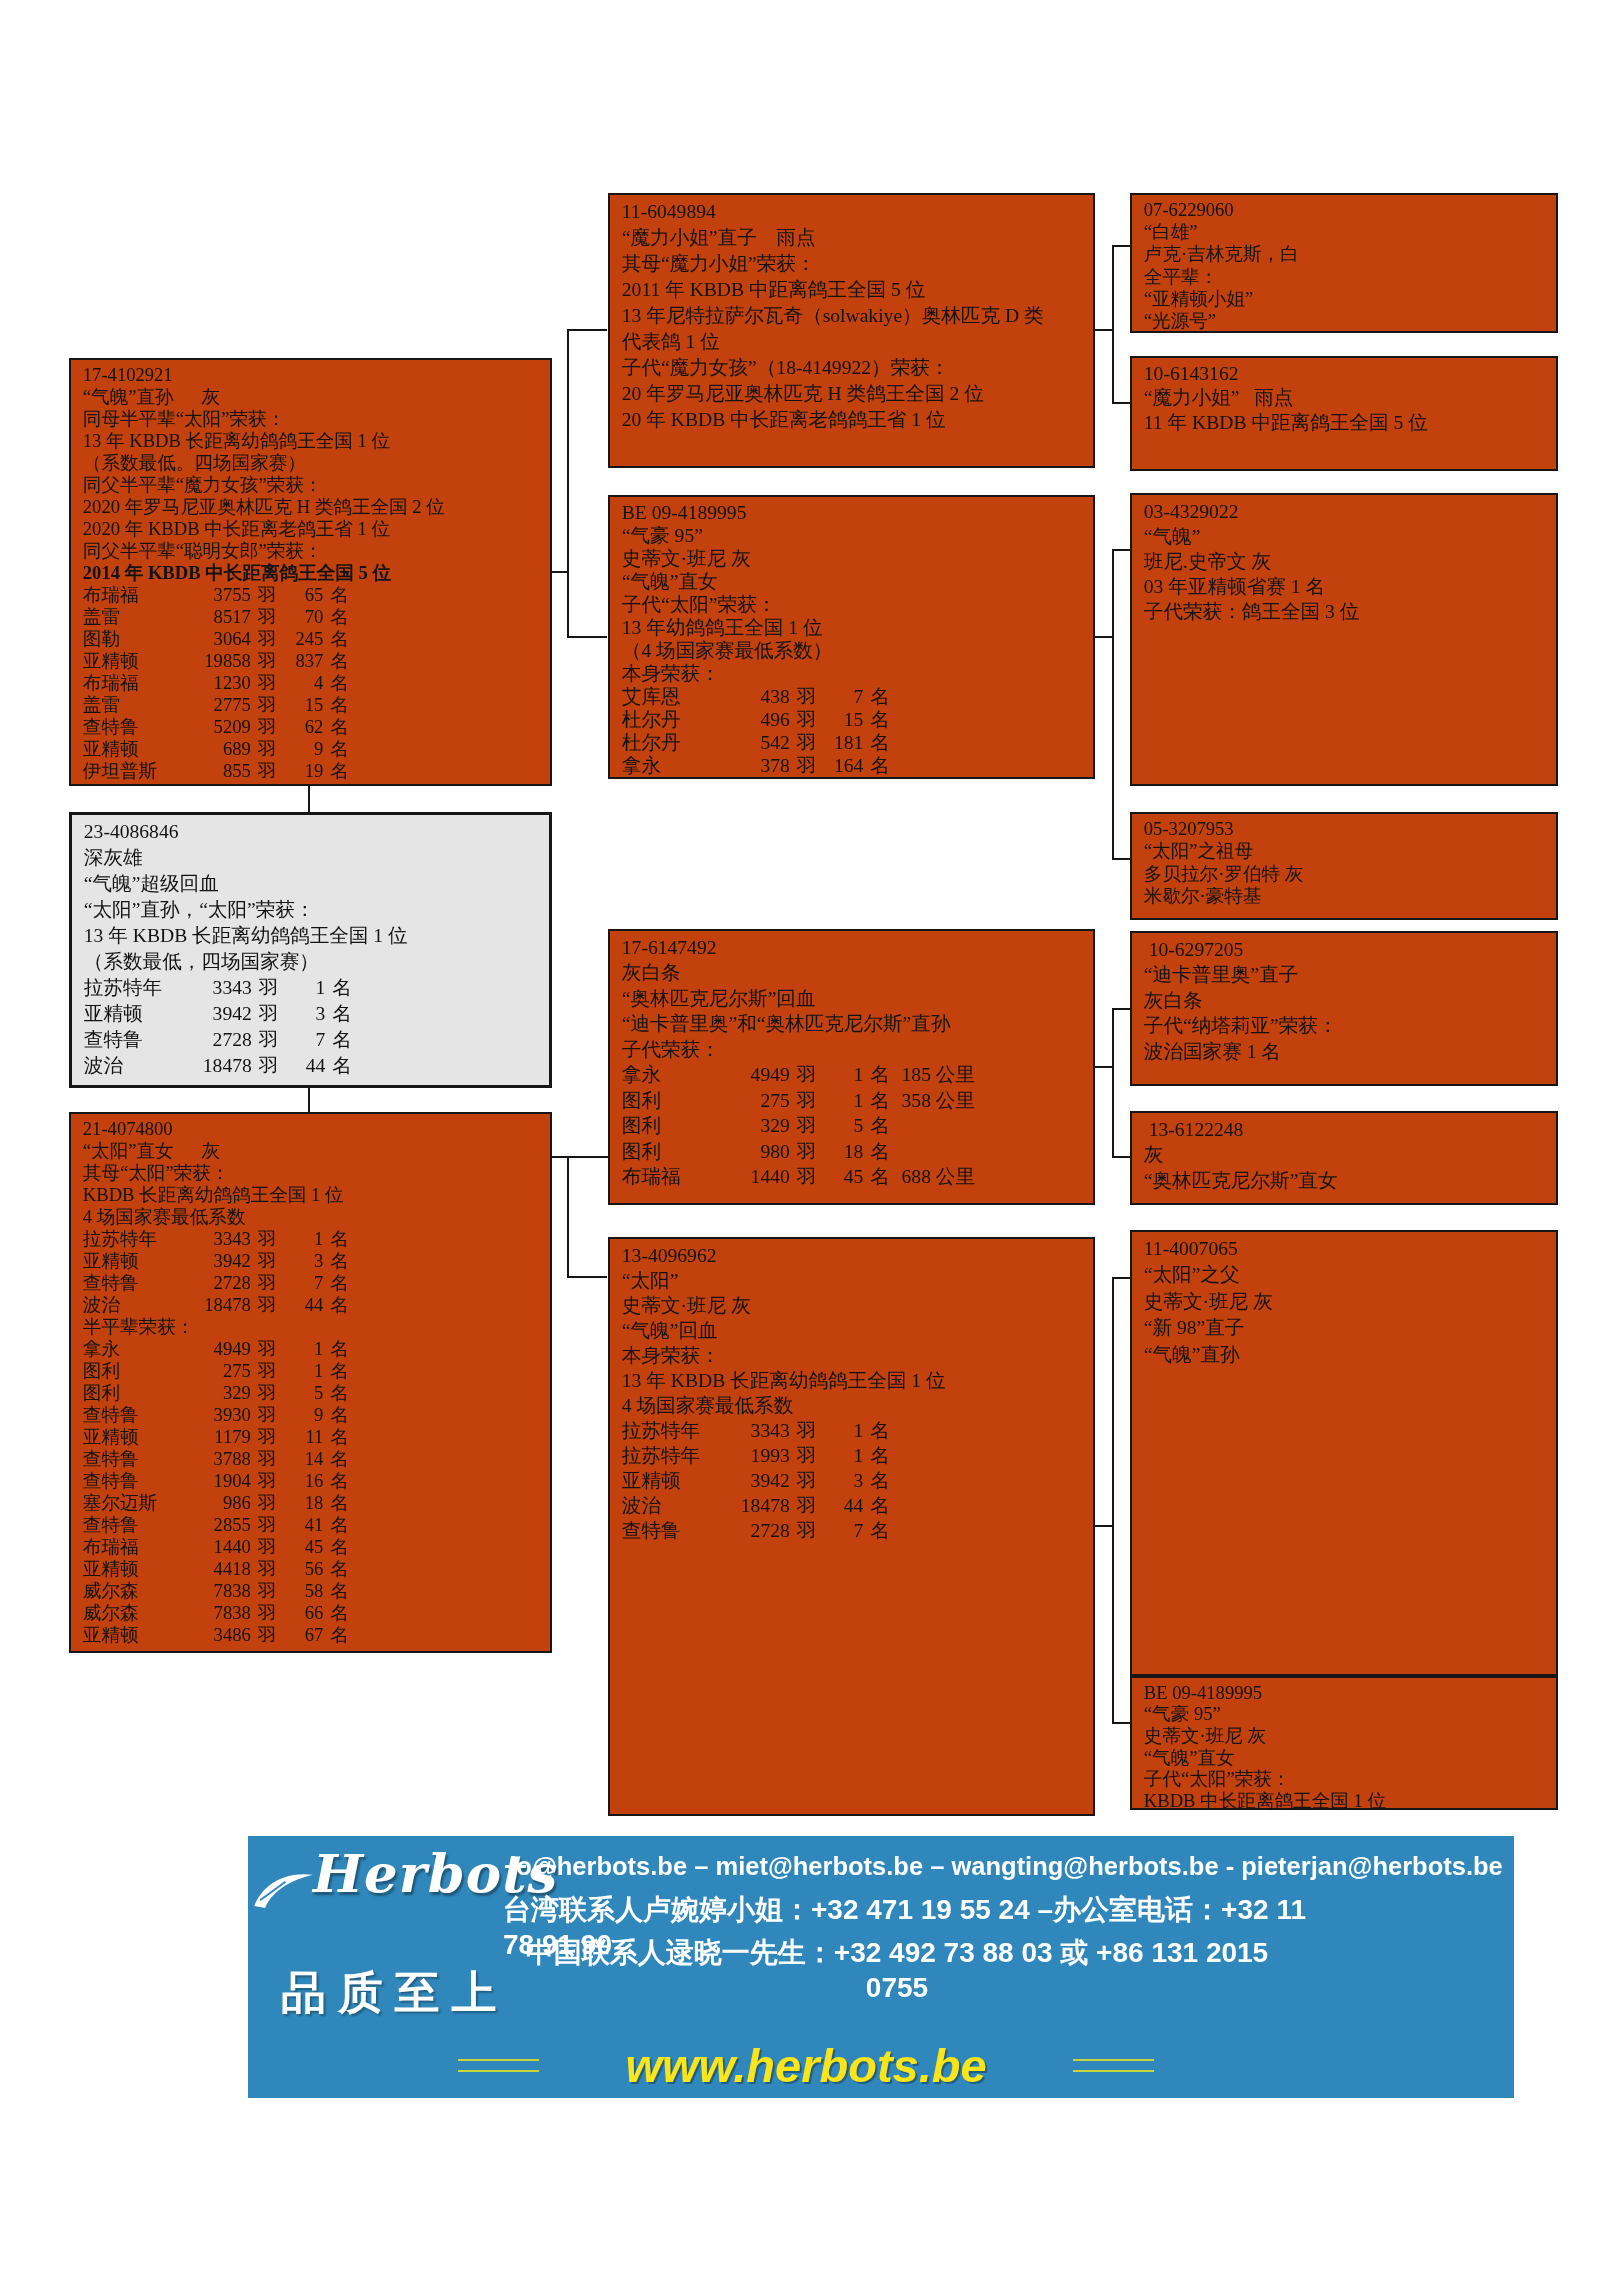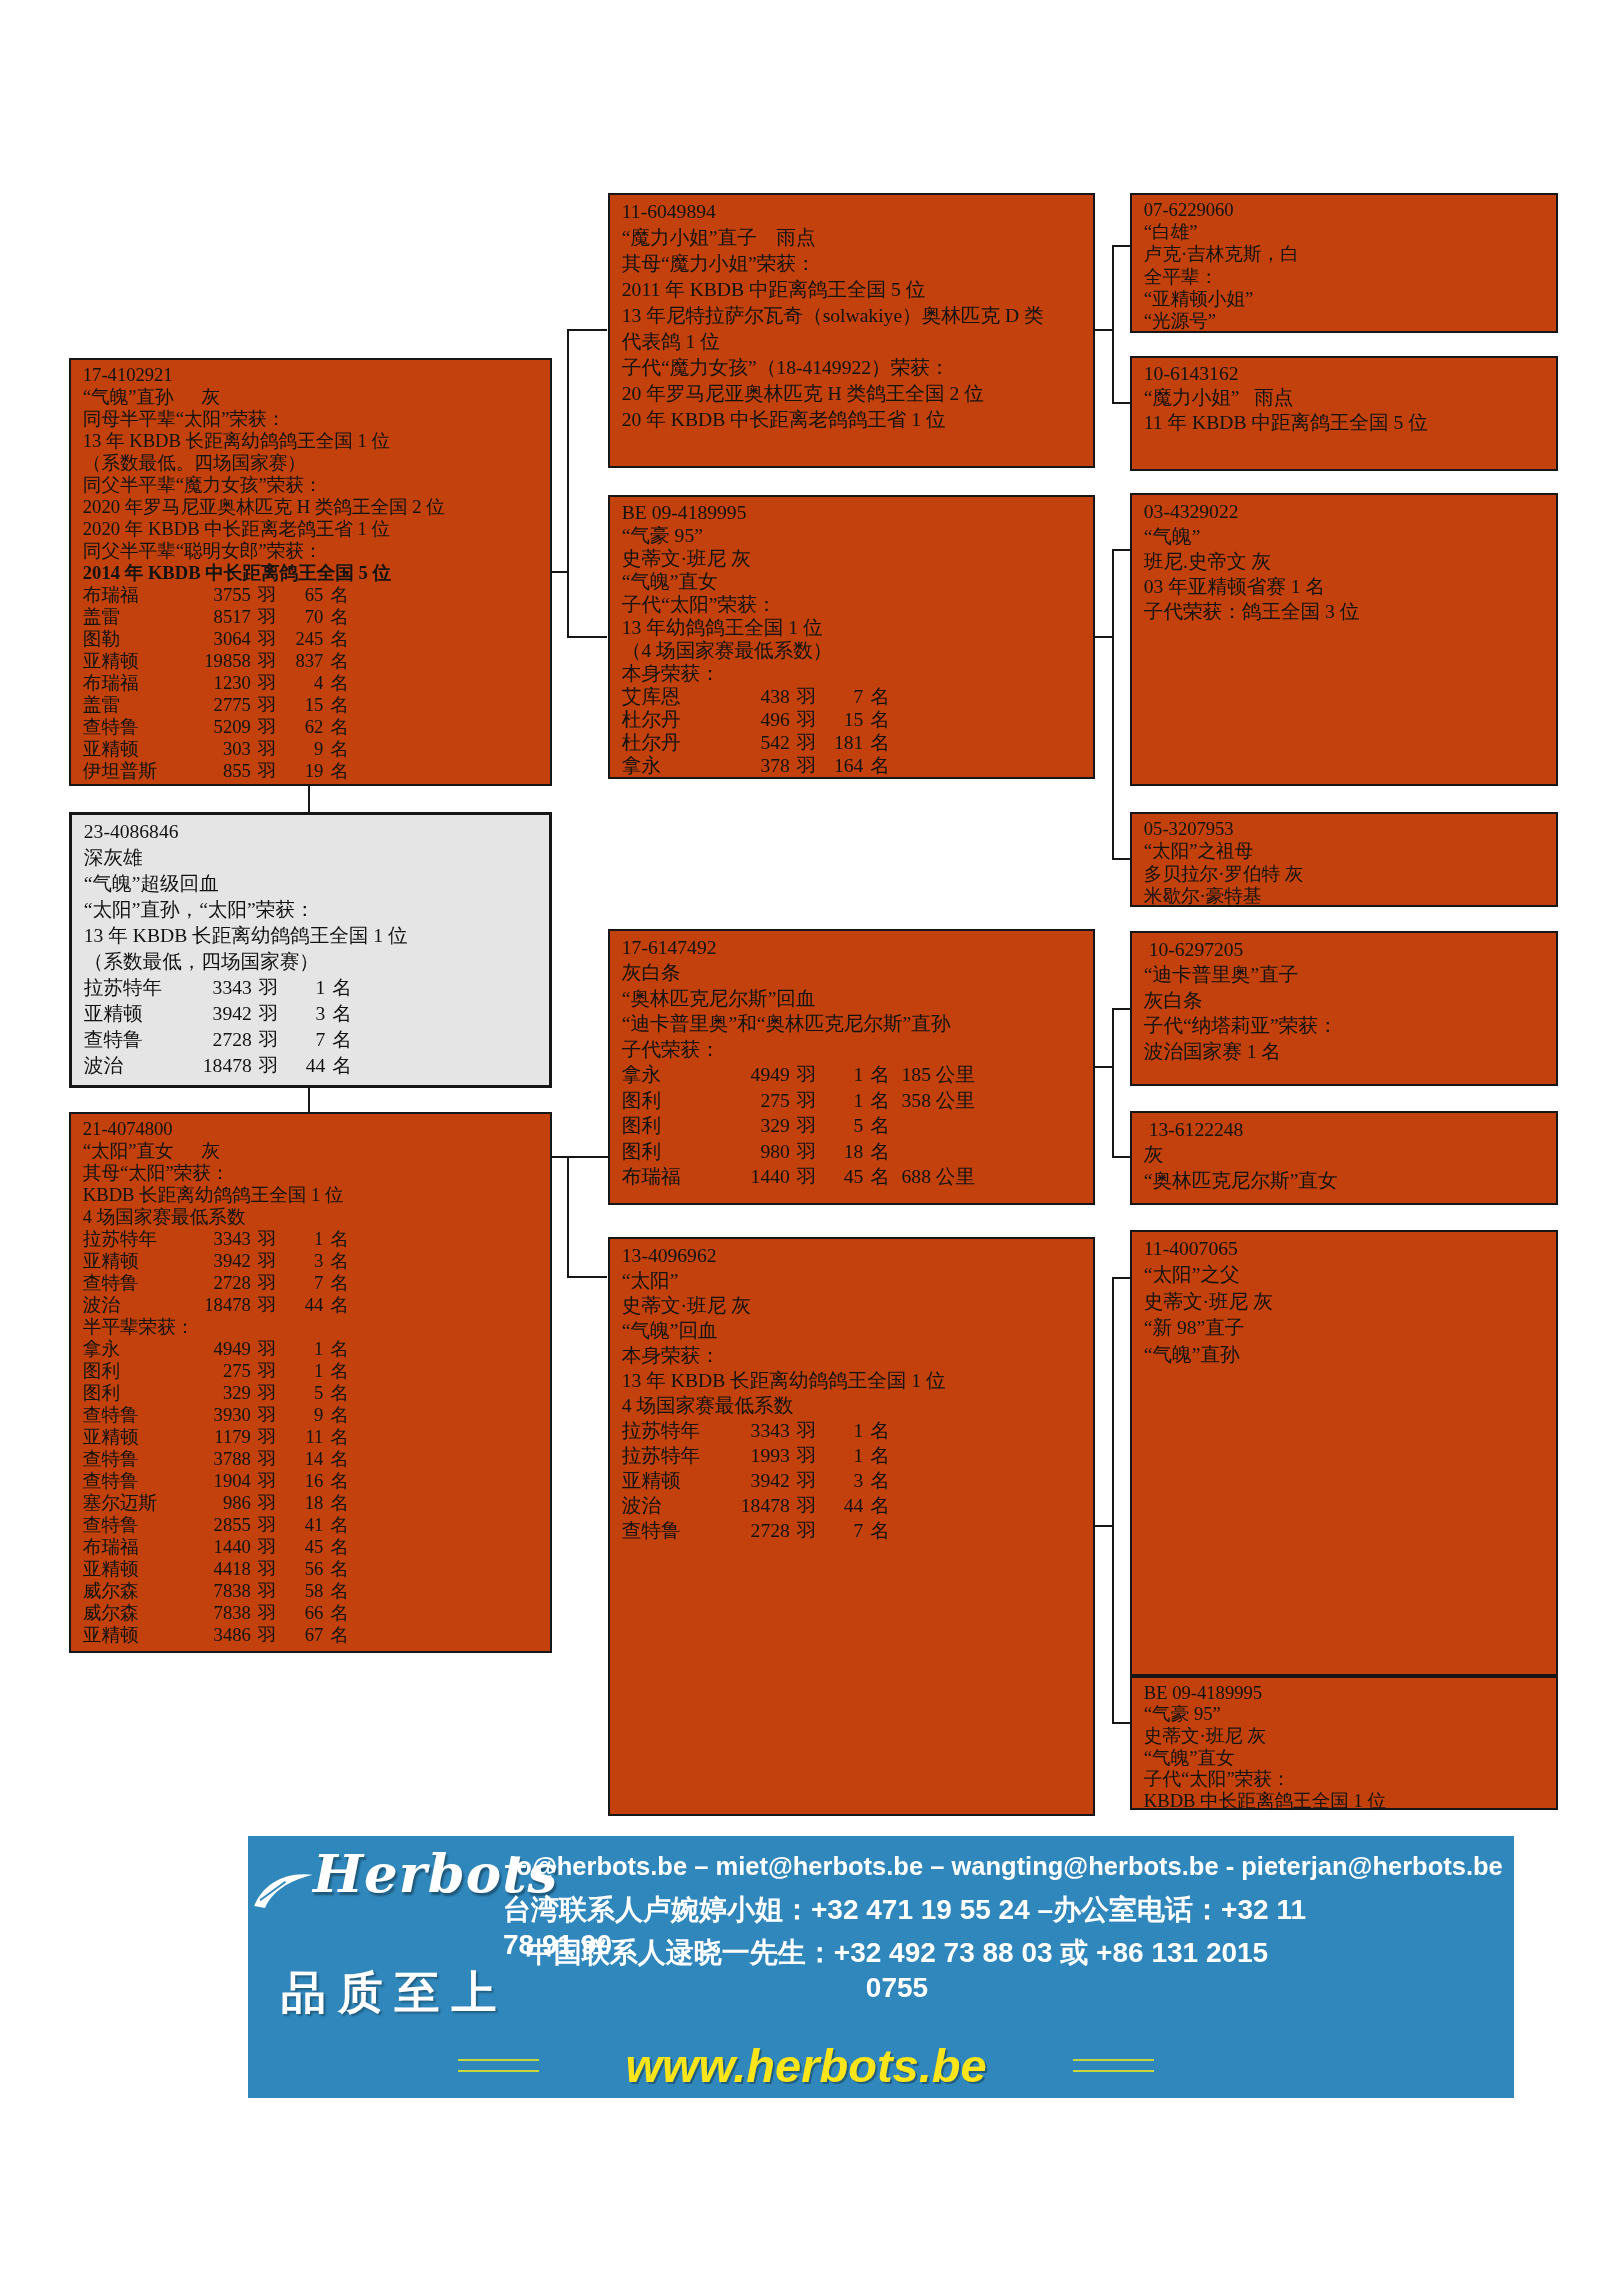--- a/index.html
+++ b/index.html
@@ -57,21 +57,21 @@
       <div class="ln">2020 年 KBDB 中长距离老鸽王省 1 位</div>
       <div class="ln">同父半平辈“聪明女郎”荣获：</div>
       <div class="ln b">2014 年 KBDB 中长距离鸽王全国 5 位</div>
       <div class="ln prize"><span class="pn">布瑞福</span><span class="pc">3755</span><span class="pu">羽</span><span class="pr">65</span><span class="pu2">名</span></div>
       <div class="ln prize"><span class="pn">盖雷</span><span class="pc">8517</span><span class="pu">羽</span><span class="pr">70</span><span class="pu2">名</span></div>
       <div class="ln prize"><span class="pn">图勒</span><span class="pc">3064</span><span class="pu">羽</span><span class="pr">245</span><span class="pu2">名</span></div>
       <div class="ln prize"><span class="pn">亚精顿</span><span class="pc">19858</span><span class="pu">羽</span><span class="pr">837</span><span class="pu2">名</span></div>
       <div class="ln prize"><span class="pn">布瑞福</span><span class="pc">1230</span><span class="pu">羽</span><span class="pr">4</span><span class="pu2">名</span></div>
       <div class="ln prize"><span class="pn">盖雷</span><span class="pc">2775</span><span class="pu">羽</span><span class="pr">15</span><span class="pu2">名</span></div>
       <div class="ln prize"><span class="pn">查特鲁</span><span class="pc">5209</span><span class="pu">羽</span><span class="pr">62</span><span class="pu2">名</span></div>
-      <div class="ln prize"><span class="pn">亚精顿</span><span class="pc">303</span><span class="pu">羽</span><span class="pr">9</span><span class="pu2">名</span></div>
+      <div class="ln prize"><span class="pn">亚精顿</span><span class="pc">689</span><span class="pu">羽</span><span class="pr">9</span><span class="pu2">名</span></div>
       <div class="ln prize"><span class="pn">伊坦普斯</span><span class="pc">855</span><span class="pu">羽</span><span class="pr">19</span><span class="pu2">名</span></div>
     </div>
   <div class="box main" style="left:69px;top:812px;width:483px;height:276px;--lh:26px;--fs:19.6px">
       <div class="ln">23-4086846</div>
       <div class="ln">深灰雄</div>
       <div class="ln">“气魄”超级回血</div>
       <div class="ln">“太阳”直孙，“太阳”荣获：</div>
       <div class="ln">13 年 KBDB 长距离幼鸽鸽王全国 1 位</div>
       <div class="ln">（系数最低，四场国家赛）</div>
       <div class="ln prize"><span class="pn">拉苏特年</span><span class="pc">3343</span><span class="pu">羽</span><span class="pr">1</span><span class="pu2">名</span></div>
@@ -171,21 +171,21 @@
       <div class="ln">“魔力小姐”   雨点</div>
       <div class="ln">11 年 KBDB 中距离鸽王全国 5 位</div>
     </div>
   <div class="box" style="left:1130px;top:493px;width:428px;height:293px;--lh:25px;--fs:19.6px">
       <div class="ln">03-4329022</div>
       <div class="ln">“气魄”</div>
       <div class="ln">班尼.史帝文 灰</div>
       <div class="ln">03 年亚精顿省赛 1 名</div>
       <div class="ln">子代荣获：鸽王全国 3 位</div>
     </div>
-  <div class="box" style="left:1130px;top:812px;width:428px;height:95px;--lh:22.5px;--fs:18.6px">
+  <div class="box" style="left:1130px;top:812px;width:428px;height:108px;--lh:22.5px;--fs:18.6px">
       <div class="ln">05-3207953</div>
       <div class="ln">“太阳”之祖母</div>
       <div class="ln">多贝拉尔·罗伯特 灰</div>
       <div class="ln">米歇尔·豪特基</div>
     </div>
   <div class="box" style="left:1130px;top:931px;width:428px;height:155px;--lh:25.5px;--fs:19.6px">
       <div class="ln"> 10-6297205</div>
       <div class="ln">“迪卡普里奥”直子</div>
       <div class="ln">灰白条</div>
       <div class="ln">子代“纳塔莉亚”荣获：</div>

